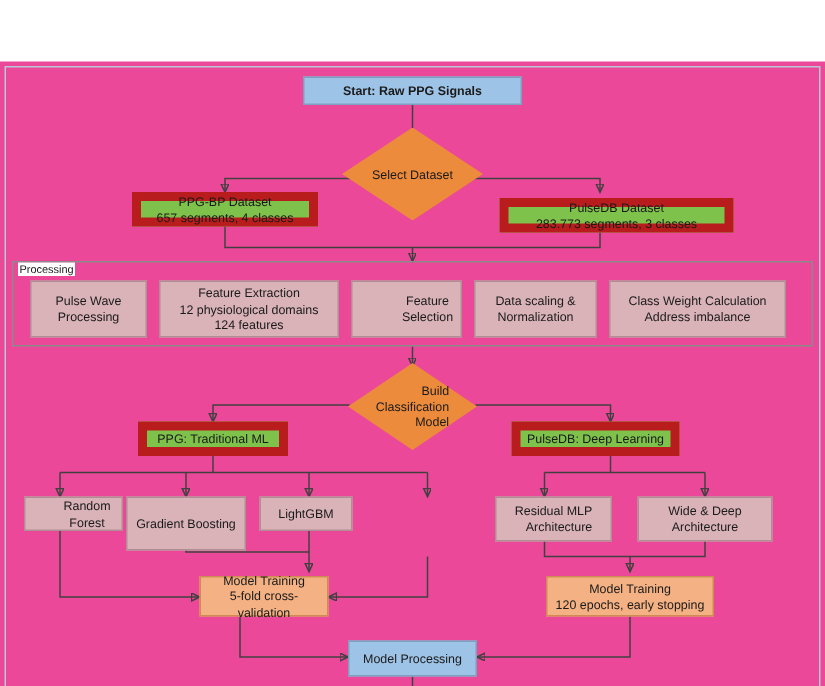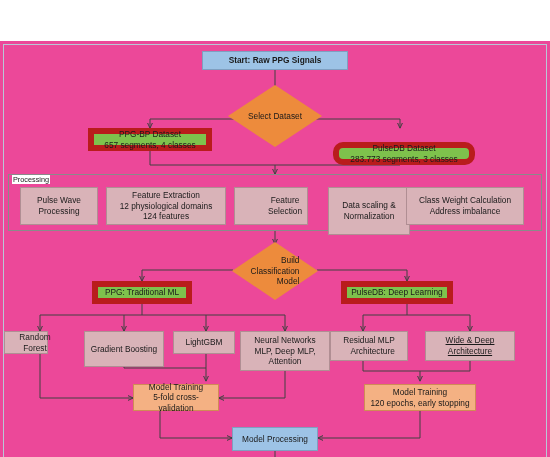--- a/index.html
+++ b/index.html
@@ -111,67 +111,64 @@
   <div class="node blue" style="left:202px;top:10px;width:146px;height:19px;font-weight:bold;">Start: Raw PPG Signals</div>
 
   <div class="diamond" style="left:228px;top:44px;width:94px;height:62px;">
     <div class="dbg"></div>
     <div class="dtx">Select Dataset</div>
   </div>
 
   <div class="node green" style="left:88px;top:87px;width:124px;height:23px;">PPG-BP Dataset
 657 segments, 4 classes</div>
 
-  <div class="node green" style="left:333px;top:101px;width:142px;height:23px;border-radius:10px;">PulseDB Dataset
+  <div class="node green" style="left:333px;top:91px;width:156px;height:23px;">PulseDB Dataset
 283.773 segments, 3 classes</div>
 
   <div class="groupbox" style="left:8px;top:133px;width:534px;height:57px;"></div>
   <div class="grouplabel" style="left:12px;top:134px;">Processing</div>
 
   <div class="node mauve" style="left:20px;top:146px;width:78px;height:38px;">Pulse Wave
 Processing</div>
 
   <div class="node mauve" style="left:106px;top:146px;width:120px;height:38px;">Feature Extraction
 12 physiological domains
 124 features</div>
 
   <div class="node mauve" style="left:234px;top:146px;width:74px;height:38px;padding-left:30px;">Feature
 Selection</div>
 
-  <div class="node mauve" style="left:328px;top:146px;width:82px;height:48px;">Data scaling &amp;
+  <div class="node mauve" style="left:316px;top:146px;width:82px;height:38px;">Data scaling &amp;
 Normalization</div>
 
   <div class="node mauve" style="left:406px;top:146px;width:118px;height:38px;">Class Weight Calculation
 Address imbalance</div>
 
   <div class="diamond" style="left:232px;top:201px;width:86px;height:58px;">
     <div class="dbg"></div>
     <div class="dtx">Build
 Classification
 Model</div>
   </div>
 
   <div class="node green" style="left:92px;top:240px;width:100px;height:23px;">PPG: Traditional ML</div>
 
   <div class="node green" style="left:341px;top:240px;width:112px;height:23px;">PulseDB: Deep Learning</div>
 
-  <div class="node mauve" style="left:4px;top:290px;width:44px;height:23px;padding-left:20px;">Random Forest</div>
+  <div class="node mauve" style="left:16px;top:290px;width:66px;height:23px;padding-left:20px;">Random Forest</div>
 
   <div class="node mauve" style="left:84px;top:290px;width:80px;height:36px;">Gradient Boosting</div>
 
   <div class="node mauve" style="left:173px;top:290px;width:62px;height:23px;">LightGBM</div>
 
-  <div class="node mauve" style="left:240px;top:290px;width:90px;height:40px;">Neural Networks
-MLP, Deep MLP,
-Attention</div>
 
   <div class="node mauve" style="left:330px;top:290px;width:78px;height:30px;text-align:right;">Residual MLP
 Architecture</div>
 
-  <div class="node mauve" style="left:425px;top:290px;width:90px;height:30px;text-decoration:underline;">Wide &amp; Deep
+  <div class="node mauve" style="left:425px;top:290px;width:90px;height:30px;">Wide &amp; Deep
 Architecture</div>
 
   <div class="node orange-box" style="left:133px;top:343px;width:86px;height:27px;">Model Training
 5-fold cross- validation</div>
 
   <div class="node orange-box" style="left:364px;top:343px;width:112px;height:27px;">Model Training
 120 epochs, early stopping</div>
 
   <div class="node blue" style="left:232px;top:386px;width:86px;height:24px;">Model Processing</div>
 

